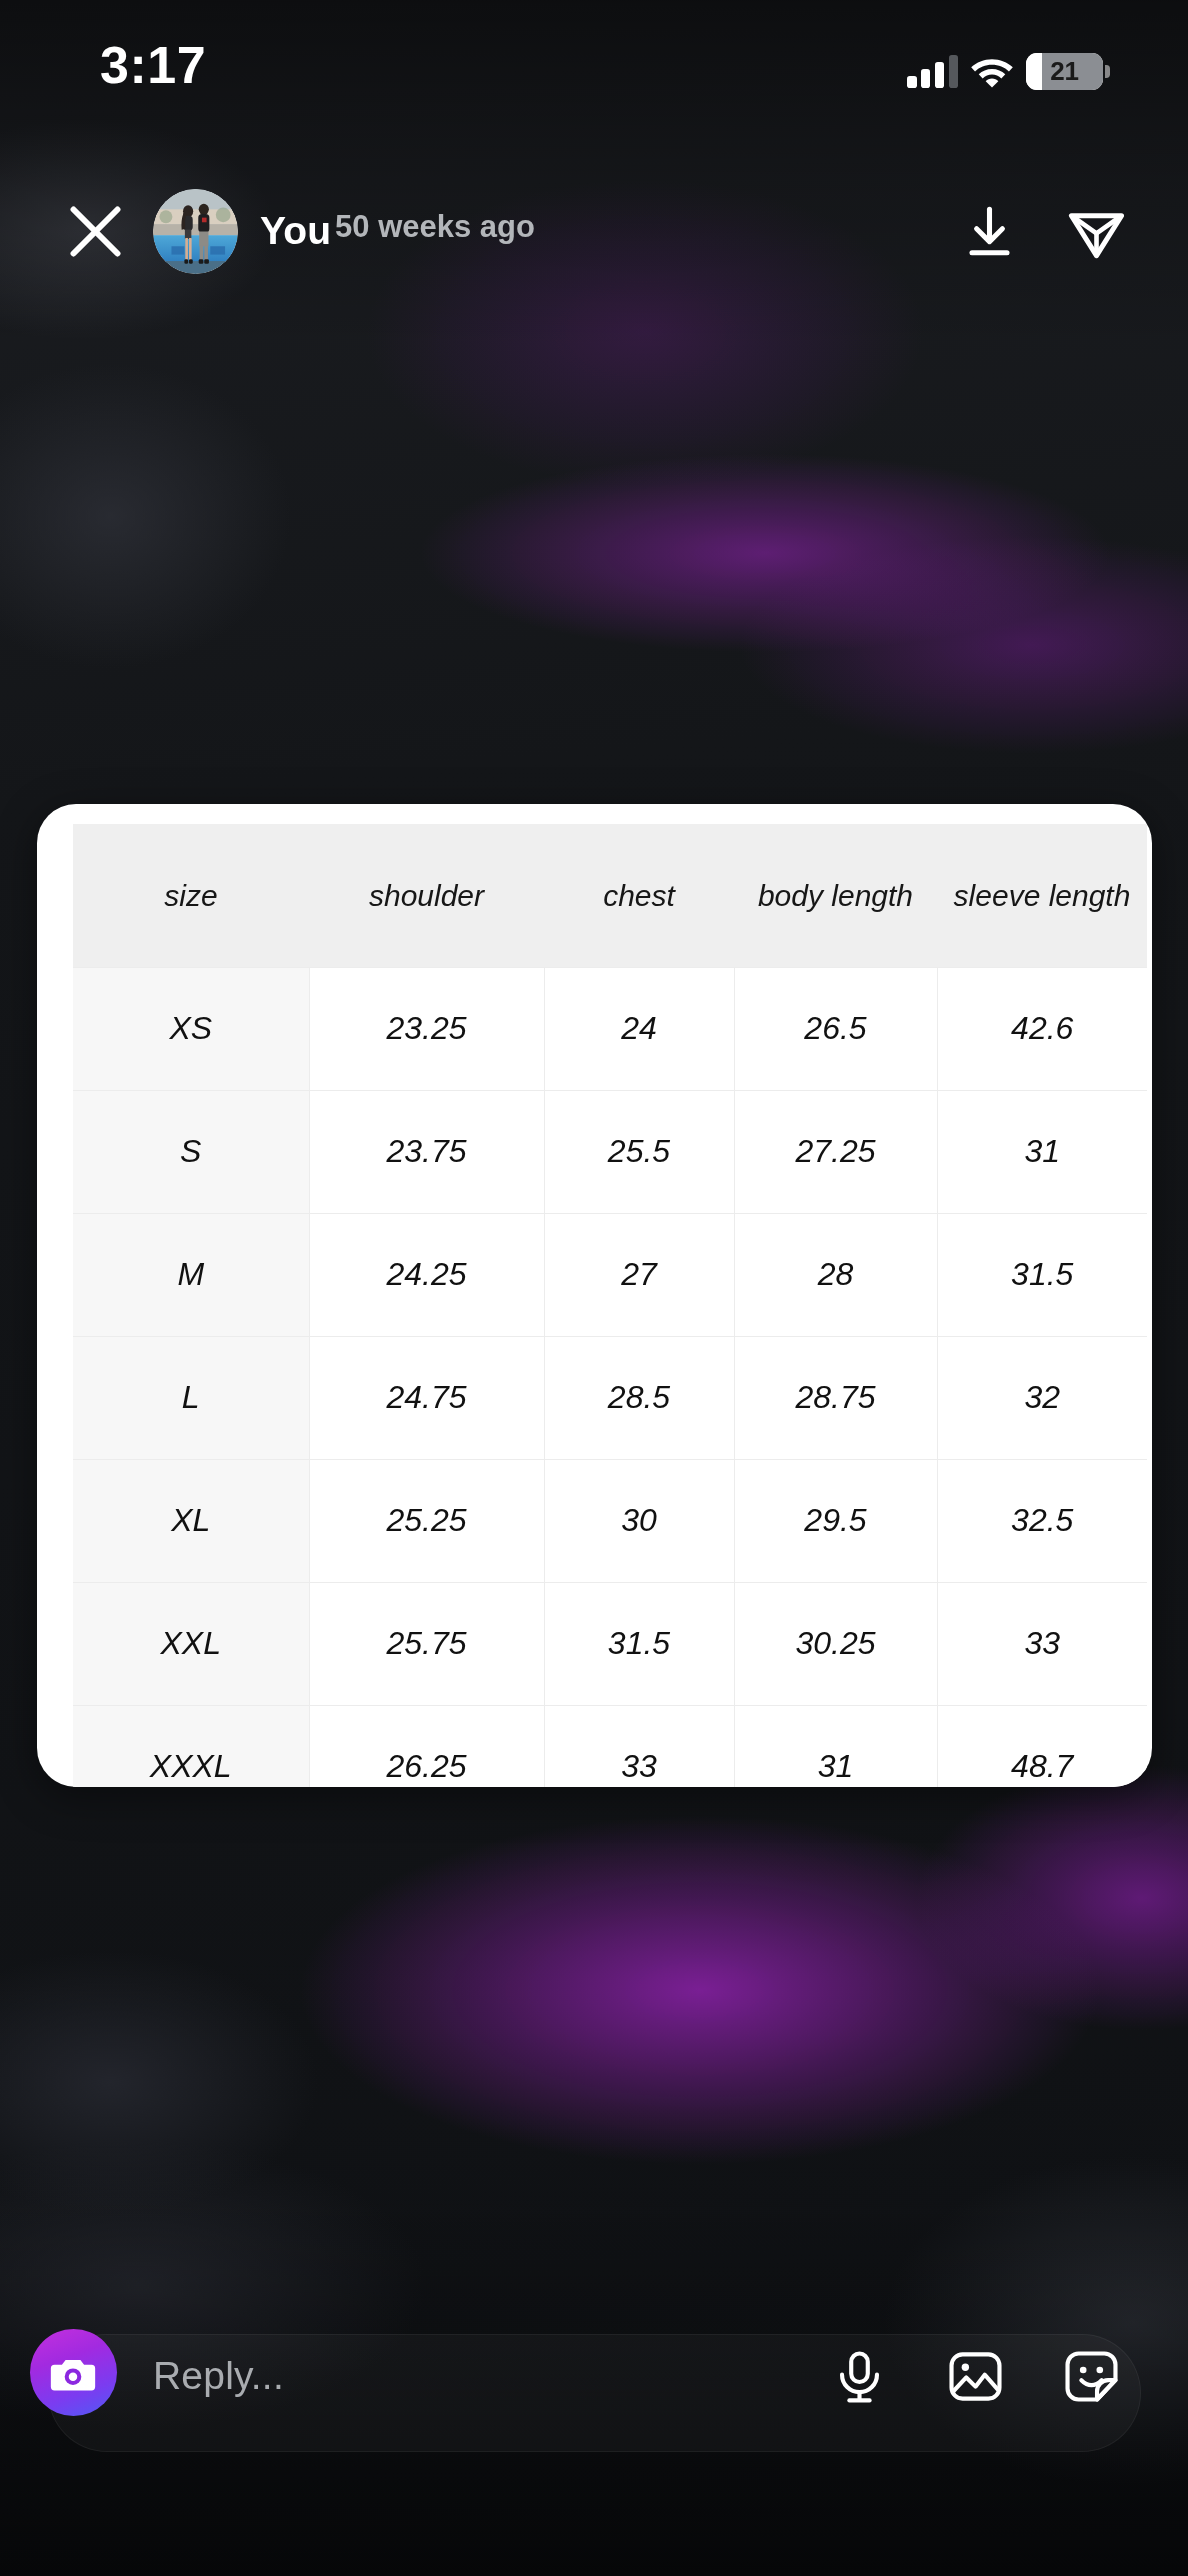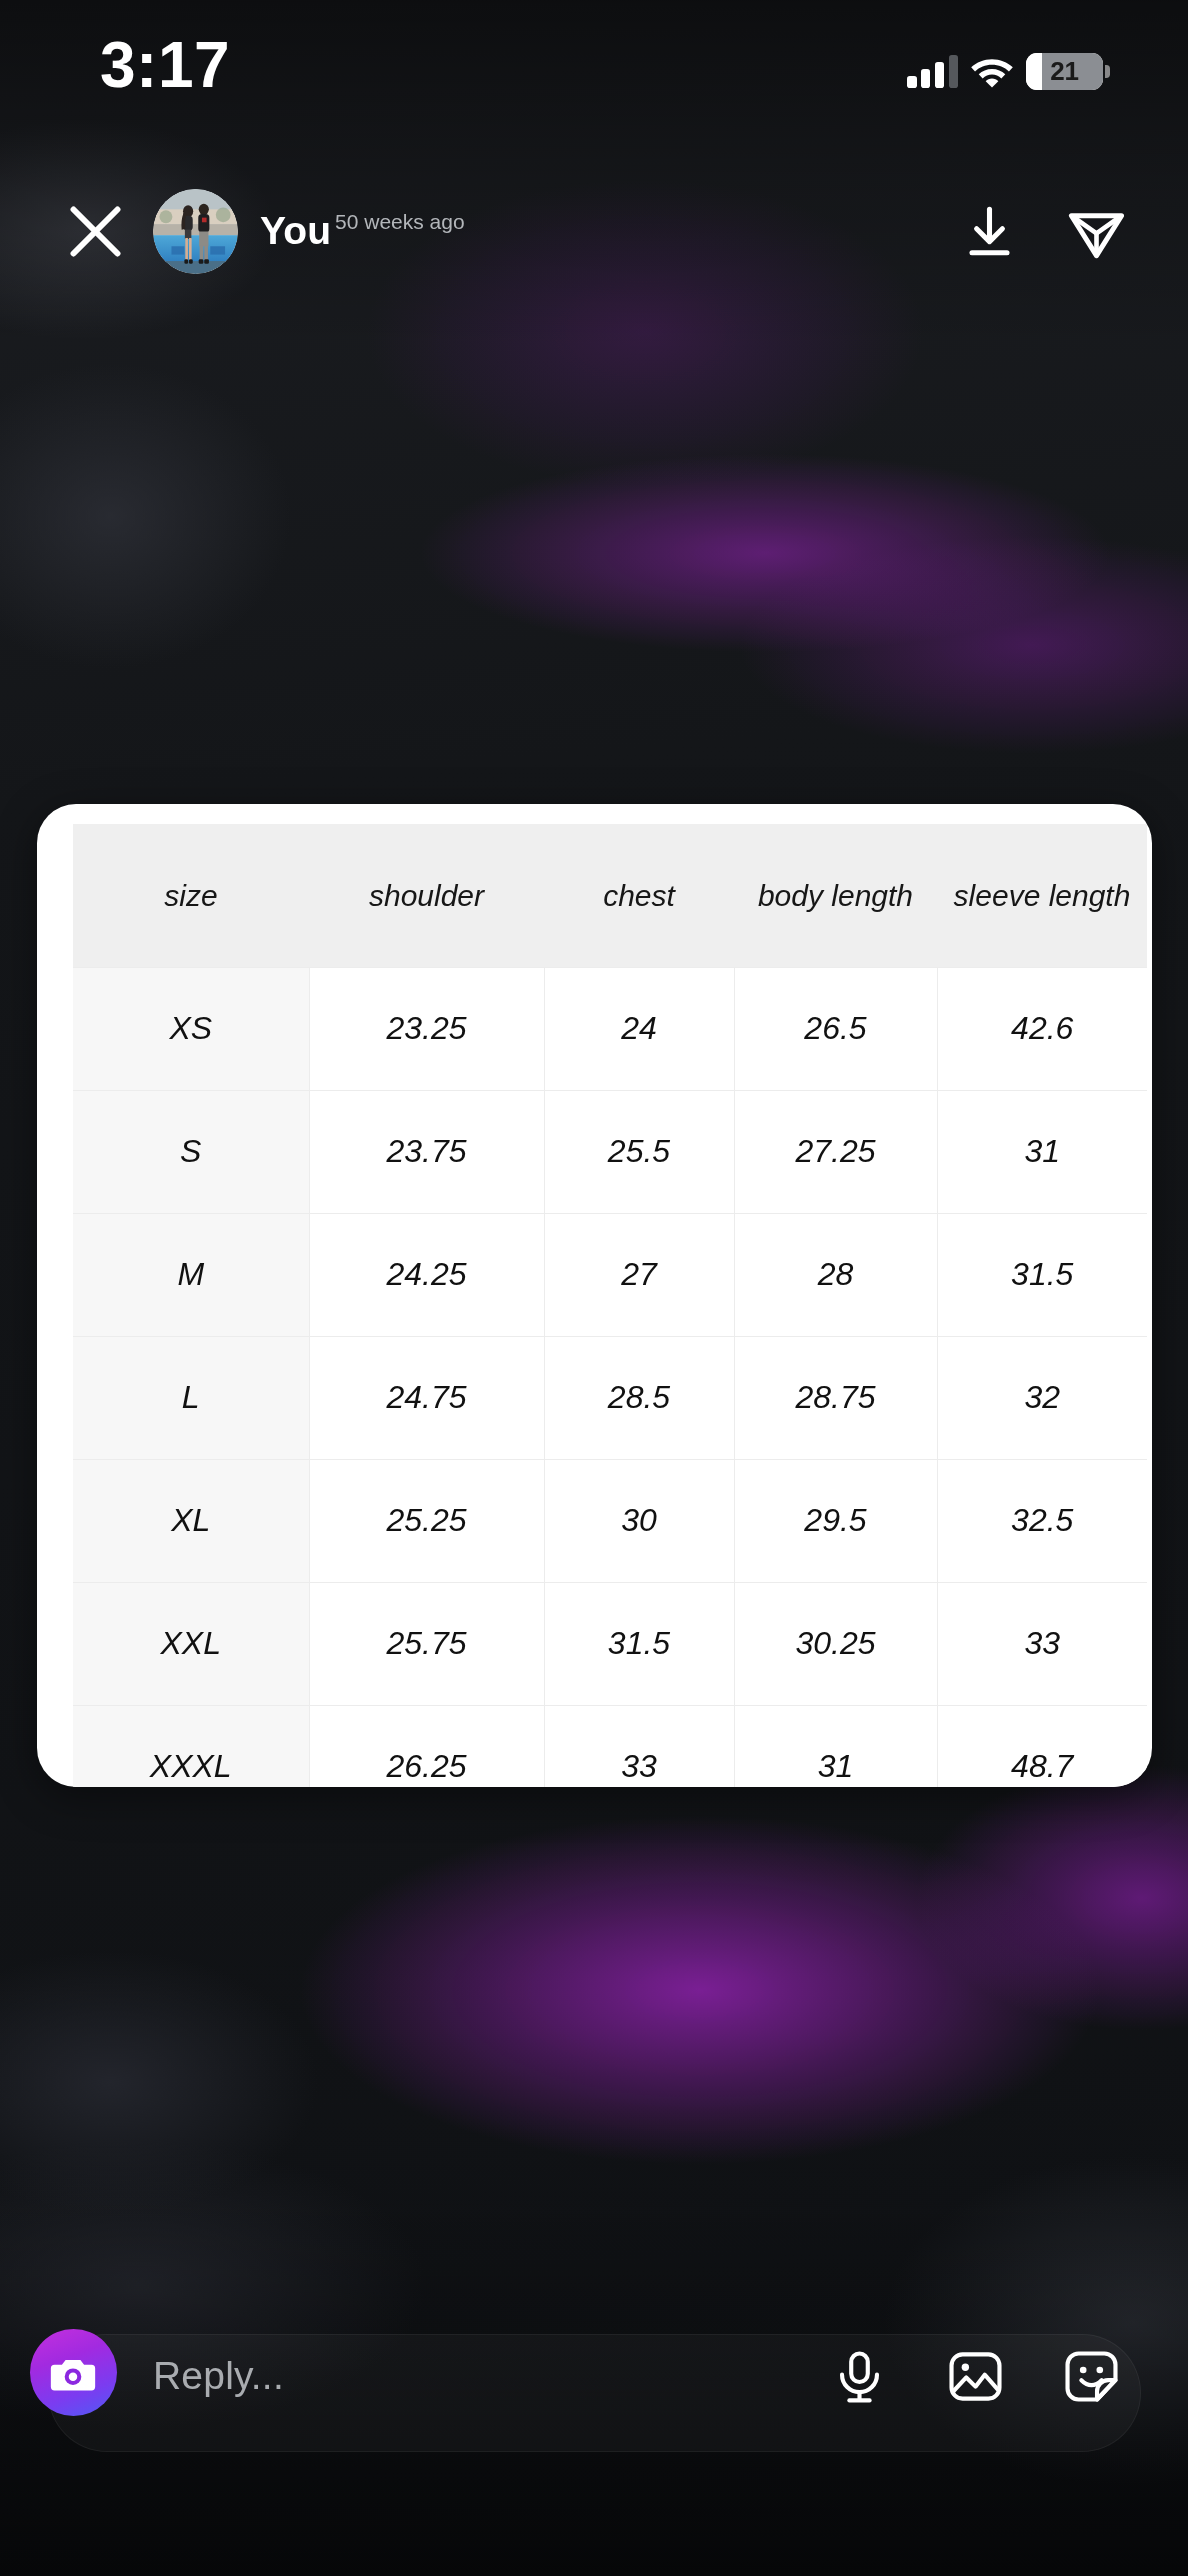--- a/index.html
+++ b/index.html
@@ -43,21 +43,21 @@
   }
 
   
   .status-bar {
     position:absolute; top:0; left:0; right:0; height:129px;
     display:flex; align-items:center; justify-content:space-between;
     padding:0 85px 0 100px;
     z-index:40;
   }
   .status-time {
-    color:#fff; font-size:64px; font-weight:700;
+    color:#fff; font-size:52px; font-weight:700;
     letter-spacing:0.5px; line-height:1;
   }
   .status-right { display:flex; align-items:center; gap:12px; margin-top:13px; }
 
   .sig-bars { display:flex; align-items:flex-end; gap:4.6px; height:33px; }
   .sig-bars i { display:block; width:9.2px; border-radius:2.8px; background:#fff; }
   .sig-bars i:nth-child(1){ height:12px; }
   .sig-bars i:nth-child(2){ height:18.4px; }
   .sig-bars i:nth-child(3){ height:26px; }
   .sig-bars i:nth-child(4){ height:33px; background:#55585c; }
@@ -109,21 +109,21 @@
     cursor:pointer;
   }
   .avatar svg { display:block; width:100%; height:100%; }
 
   .hdr-text { margin-left:22px; display:flex; flex-direction:row; gap:3.7px; }
   .hdr-name {
     color:#fff; font-size:39px; font-weight:700; line-height:1.1;
     letter-spacing:0.2px;
   }
   .hdr-time {
-    color:#b3b6ba; font-size:21px; font-weight:400; line-height:1.1;
+    color:#b3b6ba; font-size:31px; font-weight:700; line-height:1.1;
   }
   .hdr-spacer { flex:1 1 auto; }
   .hdr-actions { display:flex; align-items:center; gap:37px; }
   .hdr-icon {
     width:70px; height:70px;
     display:flex; align-items:center; justify-content:center;
     cursor:pointer;
   }
 
   

